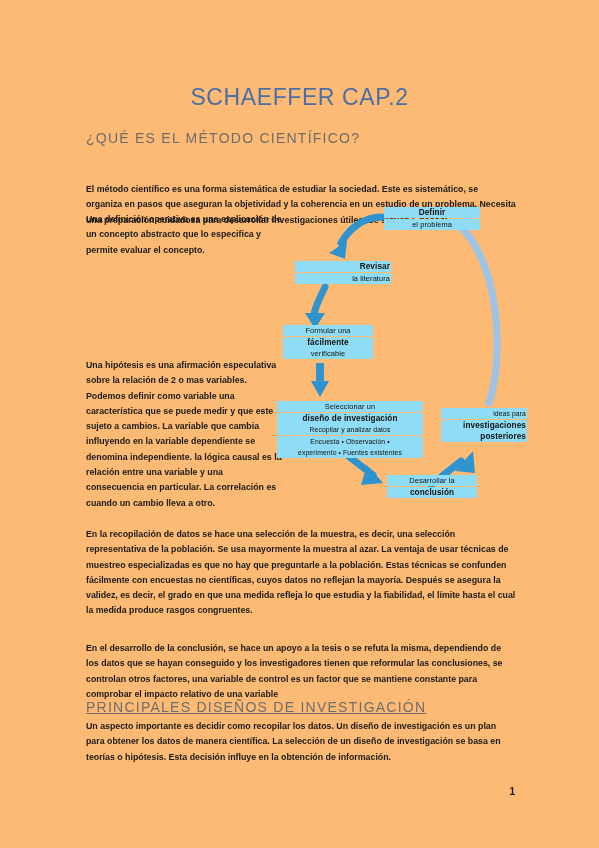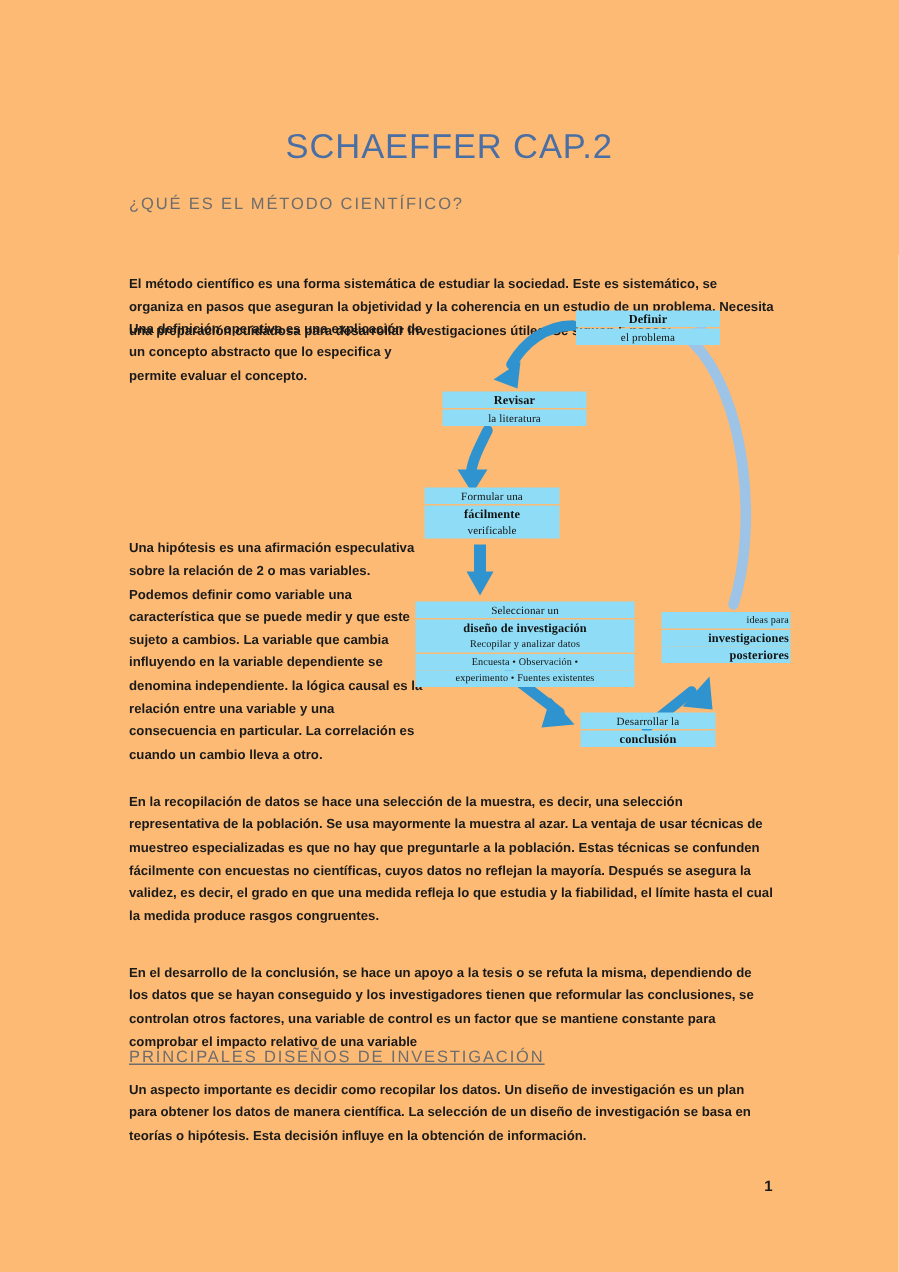--- a/index.html
+++ b/index.html
@@ -32,21 +32,21 @@
     text-align: center;
     font-size: 23px;
     letter-spacing: 0.6px;
     color: #4a6fa5;
     font-weight: 400;
   }
 
   .heading {
     position: absolute;
     left: 86px;
-    font-size: 11px;
+    font-size: 14px;
     letter-spacing: 1.25px;
     color: #6d6d6d;
     font-weight: 400;
     white-space: nowrap;
   }
   #heading-1 { top: 130px; }
   #heading-2 { top: 699px; text-decoration: underline; }
 
   .para {
     position: absolute;
@@ -87,41 +87,40 @@
     left: 0; top: 0;
     width: 238px;
     height: 316px;
   }
 
   .node {
     position: absolute;
     text-align: center;
     line-height: 11px;
     white-space: nowrap;
-    font-family: Liberation Serif, serif;
   }
   .node span {
     display: inline-block;
     background: #8edcf5;
     color: #111111;
     padding: 0px 1px;
     font-size: 7.4px;
     letter-spacing: 0.1px;
   }
   .node span.b {
     font-weight: 700;
     font-size: 8.2px;
   }
   .node span.small {
     font-size: 6.8px;
   }
   .node .ln { display: block; margin-bottom: 0.5px; }
 
   #node-definir      { left: 101px; top: 4px;   width: 96px; }
-  #node-revisar      { left: 12px;  top: 58px;  width: 96px; }
+  #node-revisar      { left: 12px;  top: 58px;  width: 96px; text-align: right; }
   #node-hipotesis    { left: 0px;   top: 122px; width: 90px; }
   #node-diseno       { left: -6px;  top: 198px; width: 146px; border-radius: 11px; }
   #node-conclusion   { left: 104px; top: 272px; width: 90px; }
   #node-ideas        { left: 158px; top: 205px; width: 86px; text-align: right; }
 </style>
 </head>
 <body>
 
 <div class="page">
 

